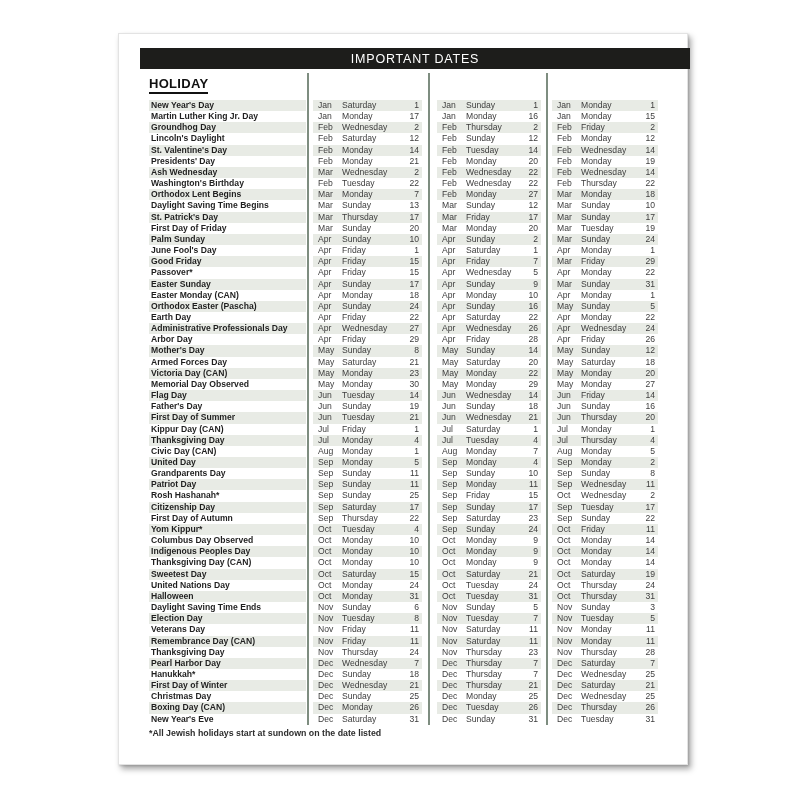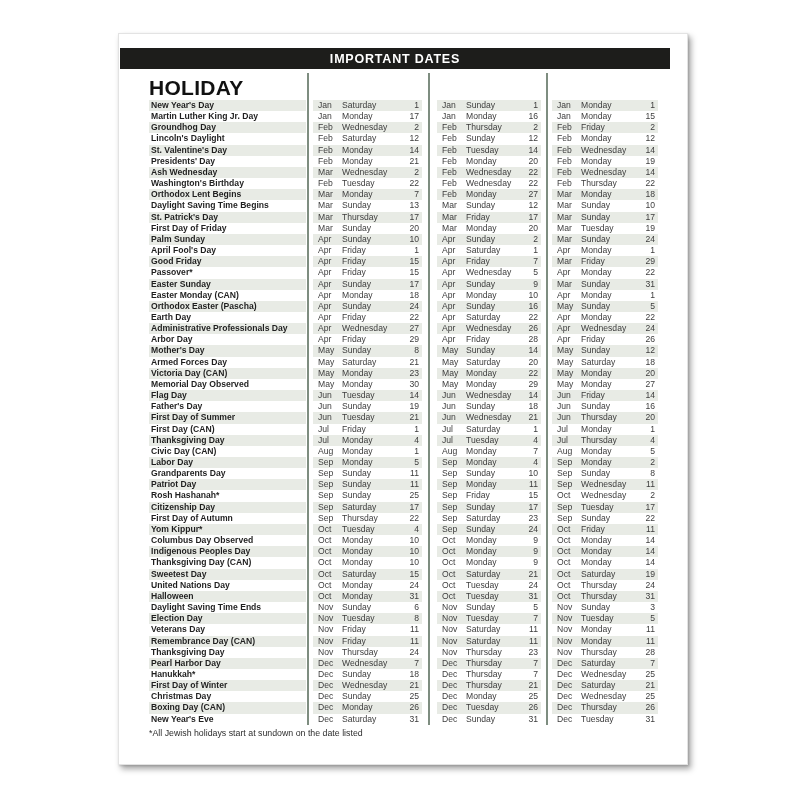--- a/index.html
+++ b/index.html
@@ -8,28 +8,28 @@
     font-family:"Liberation Sans", sans-serif;
     -webkit-font-smoothing:antialiased;
   }
   .sheet{
     position:absolute;left:118px;top:33px;width:570px;height:732px;
     background:#ffffff;border:1px solid #e3e3e3;
     box-shadow:3px 4px 6px rgba(0,0,0,0.35), 1px 1px 2px rgba(0,0,0,0.15);
     box-sizing:border-box;
   }
   .banner{
-    position:absolute;left:1px;top:14px;width:550px;height:21px;
+    position:absolute;left:21px;top:14px;width:550px;height:21px;
     background:var(--banner-bg,#1d1d1b);color:#ffffff;
     display:flex;align-items:center;justify-content:center;
-    font-size:12.5px;font-weight:bold;letter-spacing:0.8px;
+    font-size:12.5px;font-weight:normal;letter-spacing:0.8px;
   }
   .holiday-title{
     position:absolute;left:30px;top:42px;
-    font-size:21px;font-weight:bold;letter-spacing:0.3px;color:#111;
+    font-size:13px;font-weight:bold;letter-spacing:0.3px;color:#111;
     border-bottom:2.5px solid #111;padding-bottom:1px;display:inline-block;text-align:center;
   }
   .vsep{
     position:absolute;top:39px;height:652px;width:1.6px;
     background:var(--separator,#7e8d80);
   }
   .vsep.s1{left:188px;}
   .vsep.s2{left:309px;}
   .vsep.s3{left:427px;}
   .table{
@@ -49,21 +49,21 @@
   .seg-col{
     display:flex;color:#3d3d3d;padding:0 3px 0 5px;
   }
   .seg-y1{left:194px;width:109px;}
   .seg-y2{left:318px;width:104px;}
   .seg-y3{left:433px;width:106px;}
   .seg-col .mon{width:24px;flex:0 0 auto;}
   .seg-col .wday{flex:1 1 auto;}
   .seg-col .date{flex:0 0 auto;margin-left:auto;text-align:right;}
   .footnote{
-    position:absolute;left:30px;top:694px;font-size:8.8px;color:#2e2e2e;
+    position:absolute;left:30px;top:694px;font-size:8.8px;color:#2e2e2e;font-weight:bold;
   }
 </style>
 </head>
 <body>
 
 <div class="sheet">
   <div class="banner">
     <span>IMPORTANT DATES</span>
   </div>
 
@@ -302,21 +302,21 @@
           <span class="wday">Sunday</span>
           <span class="date">2</span>
         </div>
         <div class="seg seg-col seg-y3">
           <span class="mon">Mar</span>
           <span class="wday">Sunday</span>
           <span class="date">24</span>
         </div>
       </div>
       <div class="row">
-        <div class="seg seg-name">April Fool's Day</div>
+        <div class="seg seg-name">June Fool's Day</div>
         <div class="seg seg-col seg-y1">
           <span class="mon">Apr</span>
           <span class="wday">Friday</span>
           <span class="date">1</span>
         </div>
         <div class="seg seg-col seg-y2">
           <span class="mon">Apr</span>
           <span class="wday">Saturday</span>
           <span class="date">1</span>
         </div>
@@ -590,21 +590,21 @@
           <span class="wday">Wednesday</span>
           <span class="date">21</span>
         </div>
         <div class="seg seg-col seg-y3">
           <span class="mon">Jun</span>
           <span class="wday">Thursday</span>
           <span class="date">20</span>
         </div>
       </div>
       <div class="row">
-        <div class="seg seg-name">First Day (CAN)</div>
+        <div class="seg seg-name">Kippur Day (CAN)</div>
         <div class="seg seg-col seg-y1">
           <span class="mon">Jul</span>
           <span class="wday">Friday</span>
           <span class="date">1</span>
         </div>
         <div class="seg seg-col seg-y2">
           <span class="mon">Jul</span>
           <span class="wday">Saturday</span>
           <span class="date">1</span>
         </div>
@@ -644,21 +644,21 @@
           <span class="wday">Monday</span>
           <span class="date">7</span>
         </div>
         <div class="seg seg-col seg-y3">
           <span class="mon">Aug</span>
           <span class="wday">Monday</span>
           <span class="date">5</span>
         </div>
       </div>
       <div class="row shade">
-        <div class="seg seg-name">Labor Day</div>
+        <div class="seg seg-name">United Day</div>
         <div class="seg seg-col seg-y1">
           <span class="mon">Sep</span>
           <span class="wday">Monday</span>
           <span class="date">5</span>
         </div>
         <div class="seg seg-col seg-y2">
           <span class="mon">Sep</span>
           <span class="wday">Monday</span>
           <span class="date">4</span>
         </div>

